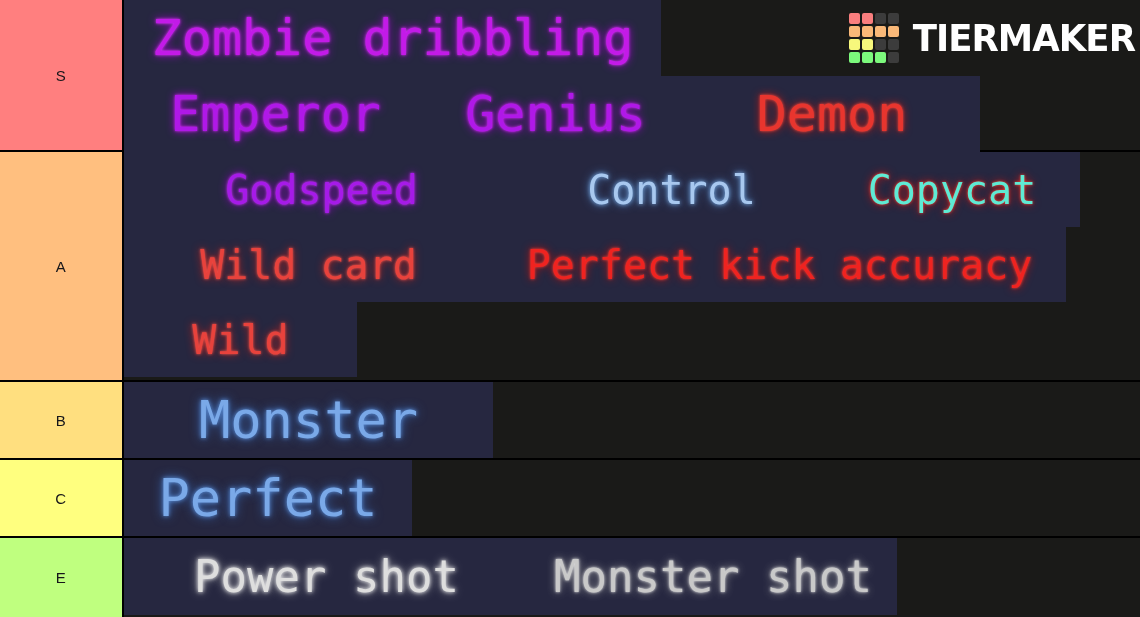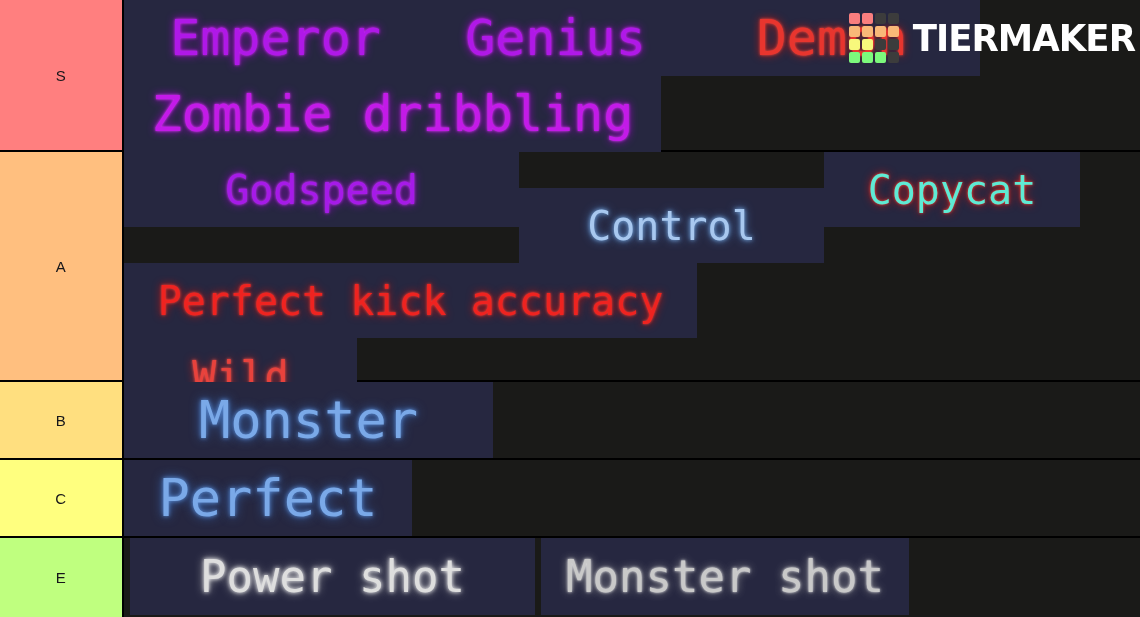--- a/index.html
+++ b/index.html
@@ -78,21 +78,21 @@
   .s-demon   { width: 296px; color: #e8352e;
     text-shadow: 0 0 3px #ff4b3f, 0 0 9px #c41a14; }
   .s-zombie  { width: 537px; color: #c31ae8;
     text-shadow: 0 0 3px #e23cff, 0 0 9px #a800d8; }
 
   
   .a-row .item { height: 75px; font-size: 40px; }
   .a-godspeed { width: 395px; color: #a61ae8;
     text-shadow: 0 0 3px #cc3cff, 0 0 9px #9600cc; }
   .a-control  { width: 305px; color: #a8c8ef;
-    text-shadow: 0 0 4px #7fb0e8, 0 0 10px #4f86c9; margin-top: 36px; }
+    text-shadow: 0 0 4px #7fb0e8, 0 0 10px #4f86c9; }
   .a-copycat  { width: 256px; color: #5eead4;
     text-shadow: 0 0 3px #ff4a3c, 0 0 9px #cc1510; }
   .a-wild     { width: 369px; color: #e8423c;
     text-shadow: 0 0 3px #ff5a50, 0 0 8px #c4201a; }
   .a-perfect  { width: 573px; color: #ef2320;
     text-shadow: 0 0 3px #ff4338, 0 0 9px #cc100a; }
   .a-king     { width: 233px; color: #e8423c;
     text-shadow: 0 0 3px #ff5a50, 0 0 8px #c4201a; }
 
   
@@ -100,21 +100,21 @@
   .b-monster { width: 369px; color: #7aa9e8;
     text-shadow: 0 0 4px #5f93dd, 0 0 11px #3a6fbf; }
 
   
   .c-row .item { height: 76px; font-size: 52px; }
   .c-reflex { width: 288px; color: #7aa9e8;
     text-shadow: 0 0 4px #5f93dd, 0 0 11px #3a6fbf; }
 
   
   .e-row { border-bottom: none; }
-  .e-row .item { height: 77px; font-size: 44px; margin-left: 6px; }
+  .e-row .item { height: 77px; font-size: 44px; }
   .e-power  { width: 405px; color: #dedede;
     text-shadow: 0 0 4px #ffffff, 0 0 10px #b5b5b5; }
   .e-direct { width: 368px; color: #c9c9c9;
     text-shadow: 0 0 3px #efefef, 0 0 9px #9e9e9e; }
 
   
   #watermark {
     position: absolute;
     top: 13px;
     right: 0;
@@ -142,39 +142,40 @@
 </style>
 </head>
 <body>
 
 <div id="tierlist">
 
   <div class="tier-row s-row" style="height:152px;">
     <div class="tier-label" style="background:#ff7f7f;">S</div>
     <div class="tier-items">
       <div class="item-line">
+        <div class="item s-zombie">Zombie dribbling</div>
+      </div>
+      <div class="item-line">
         <div class="item s-emperor">Emperor</div>
         <div class="item s-genius">Genius</div>
         <div class="item s-demon">Demon</div>
       </div>
-      <div class="item-line">
-        <div class="item s-zombie">Zombie dribbling</div>
-      </div>
     </div>
   </div>
 
   <div class="tier-row a-row" style="height:230px;">
     <div class="tier-label" style="background:#ffbf7f;">A</div>
     <div class="tier-items">
       <div class="item-line">
         <div class="item a-godspeed">Godspeed</div>
         <div class="item a-control">Control</div>
         <div class="item a-copycat">Copycat</div>
       </div>
       <div class="item-line">
+        <div class="item a-wild">Wild card</div>
         <div class="item a-perfect">Perfect kick accuracy</div>
       </div>
       <div class="item-line">
         <div class="item a-king">Wild</div>
       </div>
     </div>
   </div>
 
   <div class="tier-row b-row" style="height:78px;">
     <div class="tier-label" style="background:#ffdf7f;">B</div>

